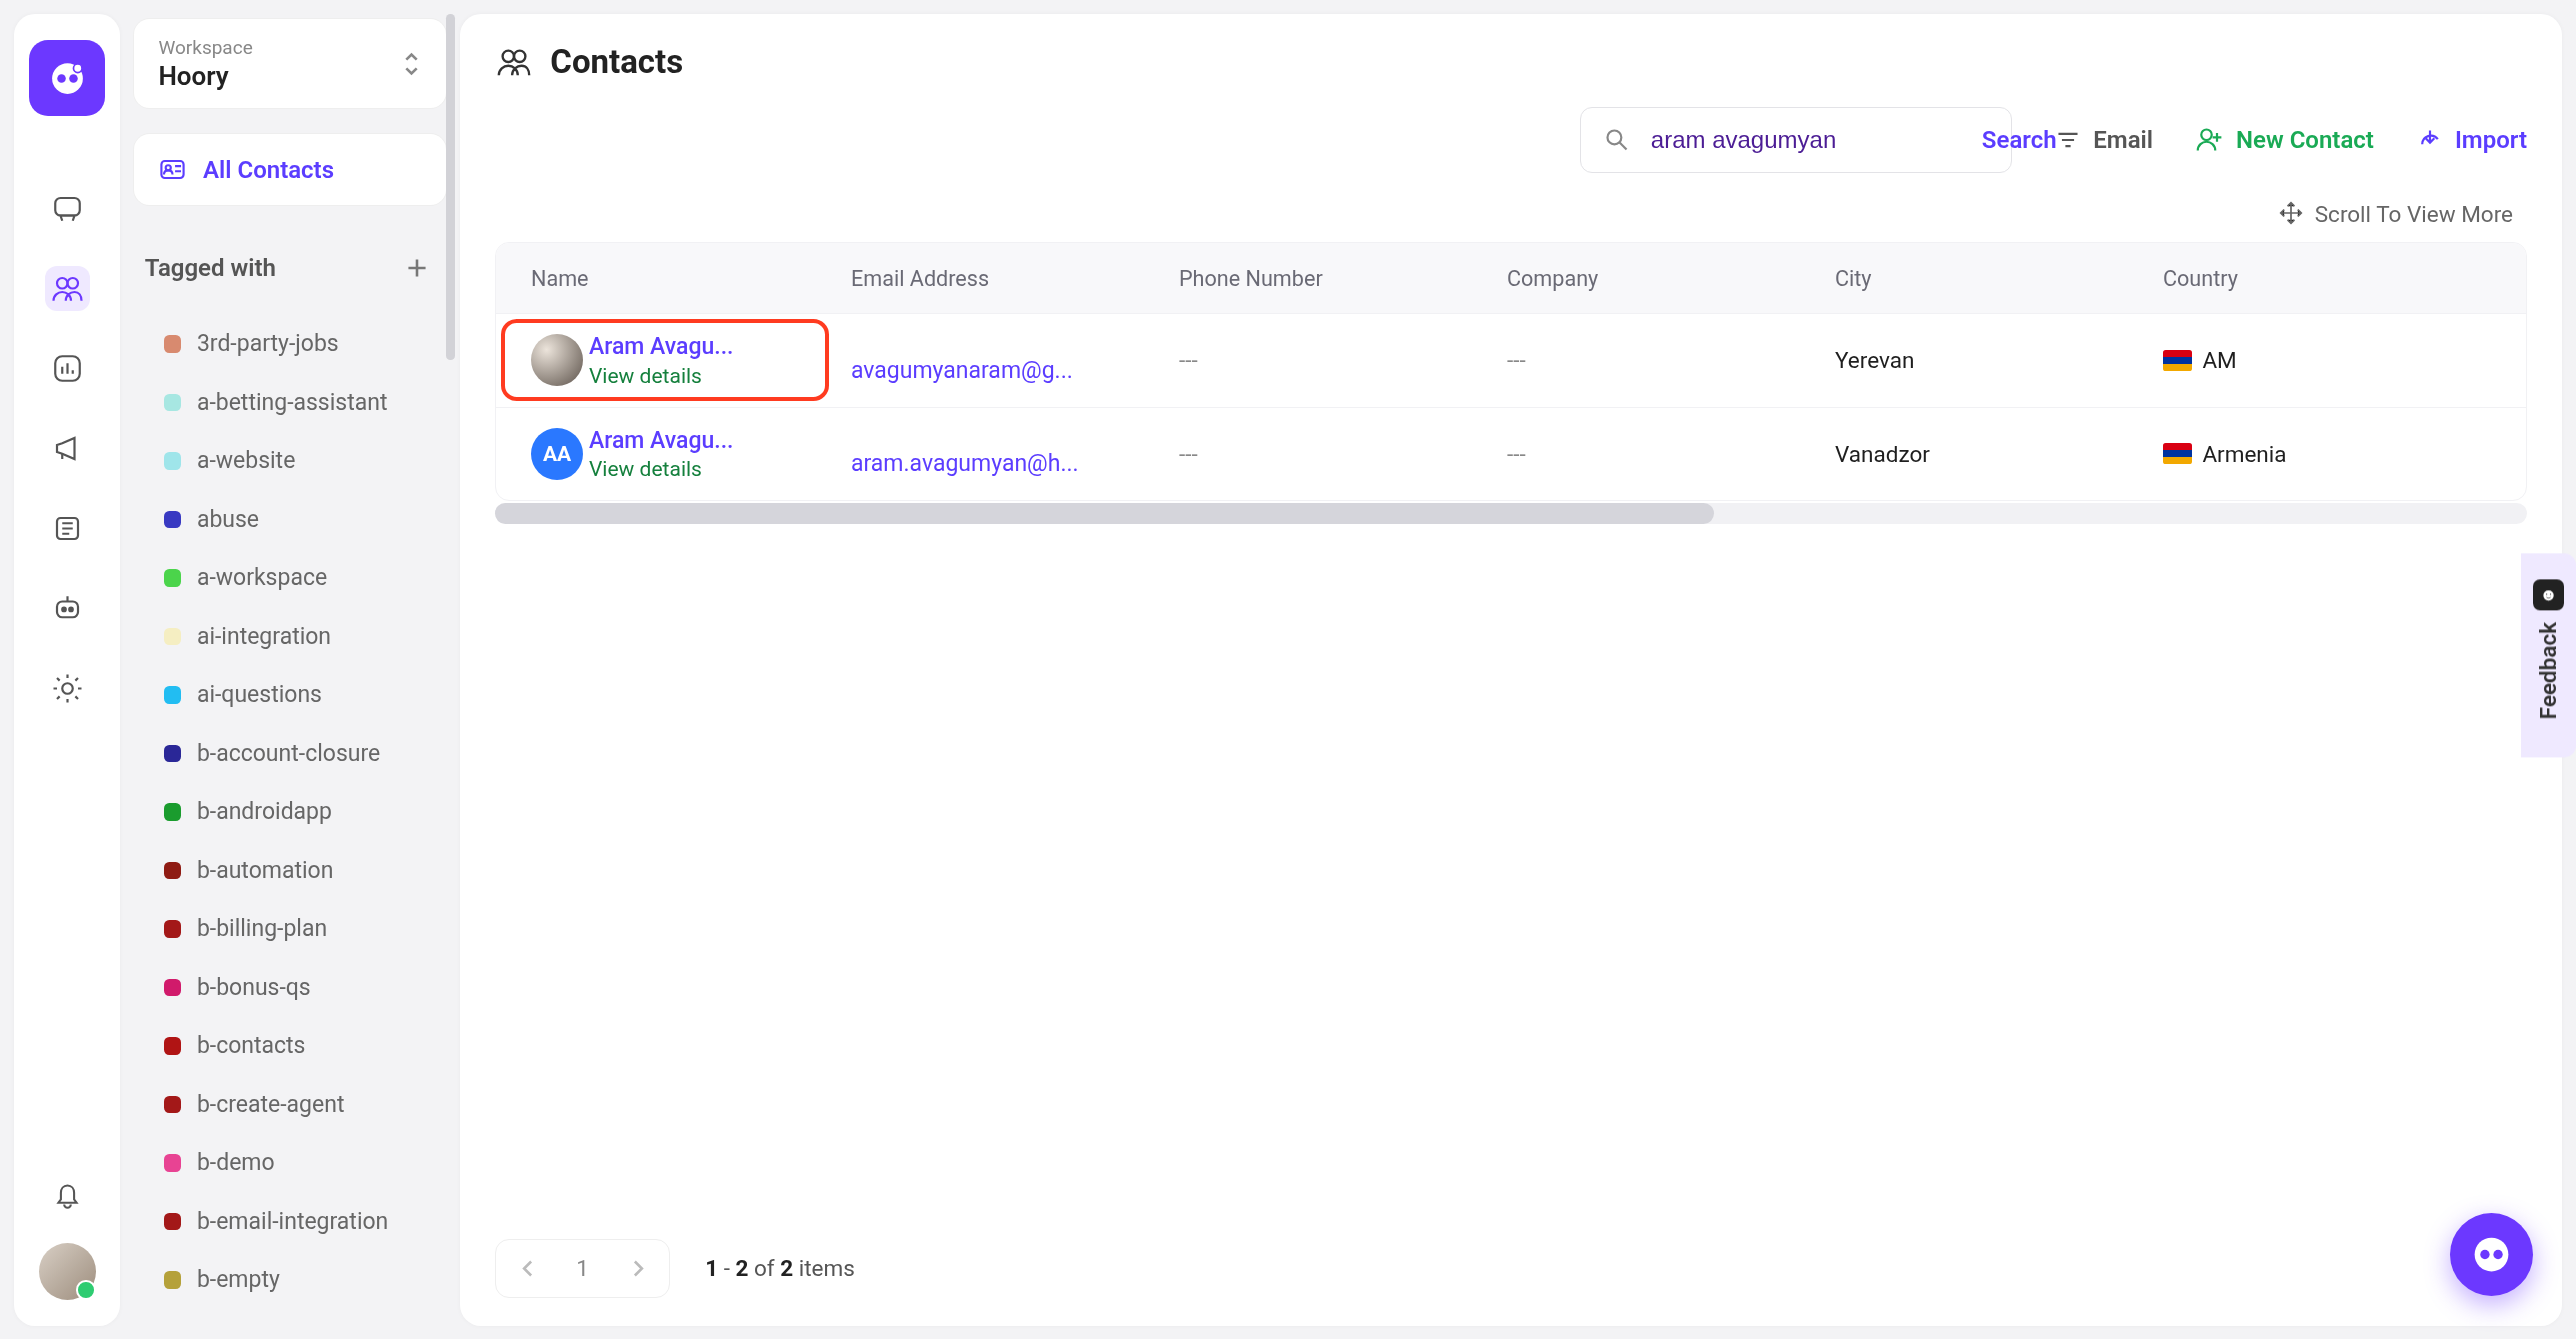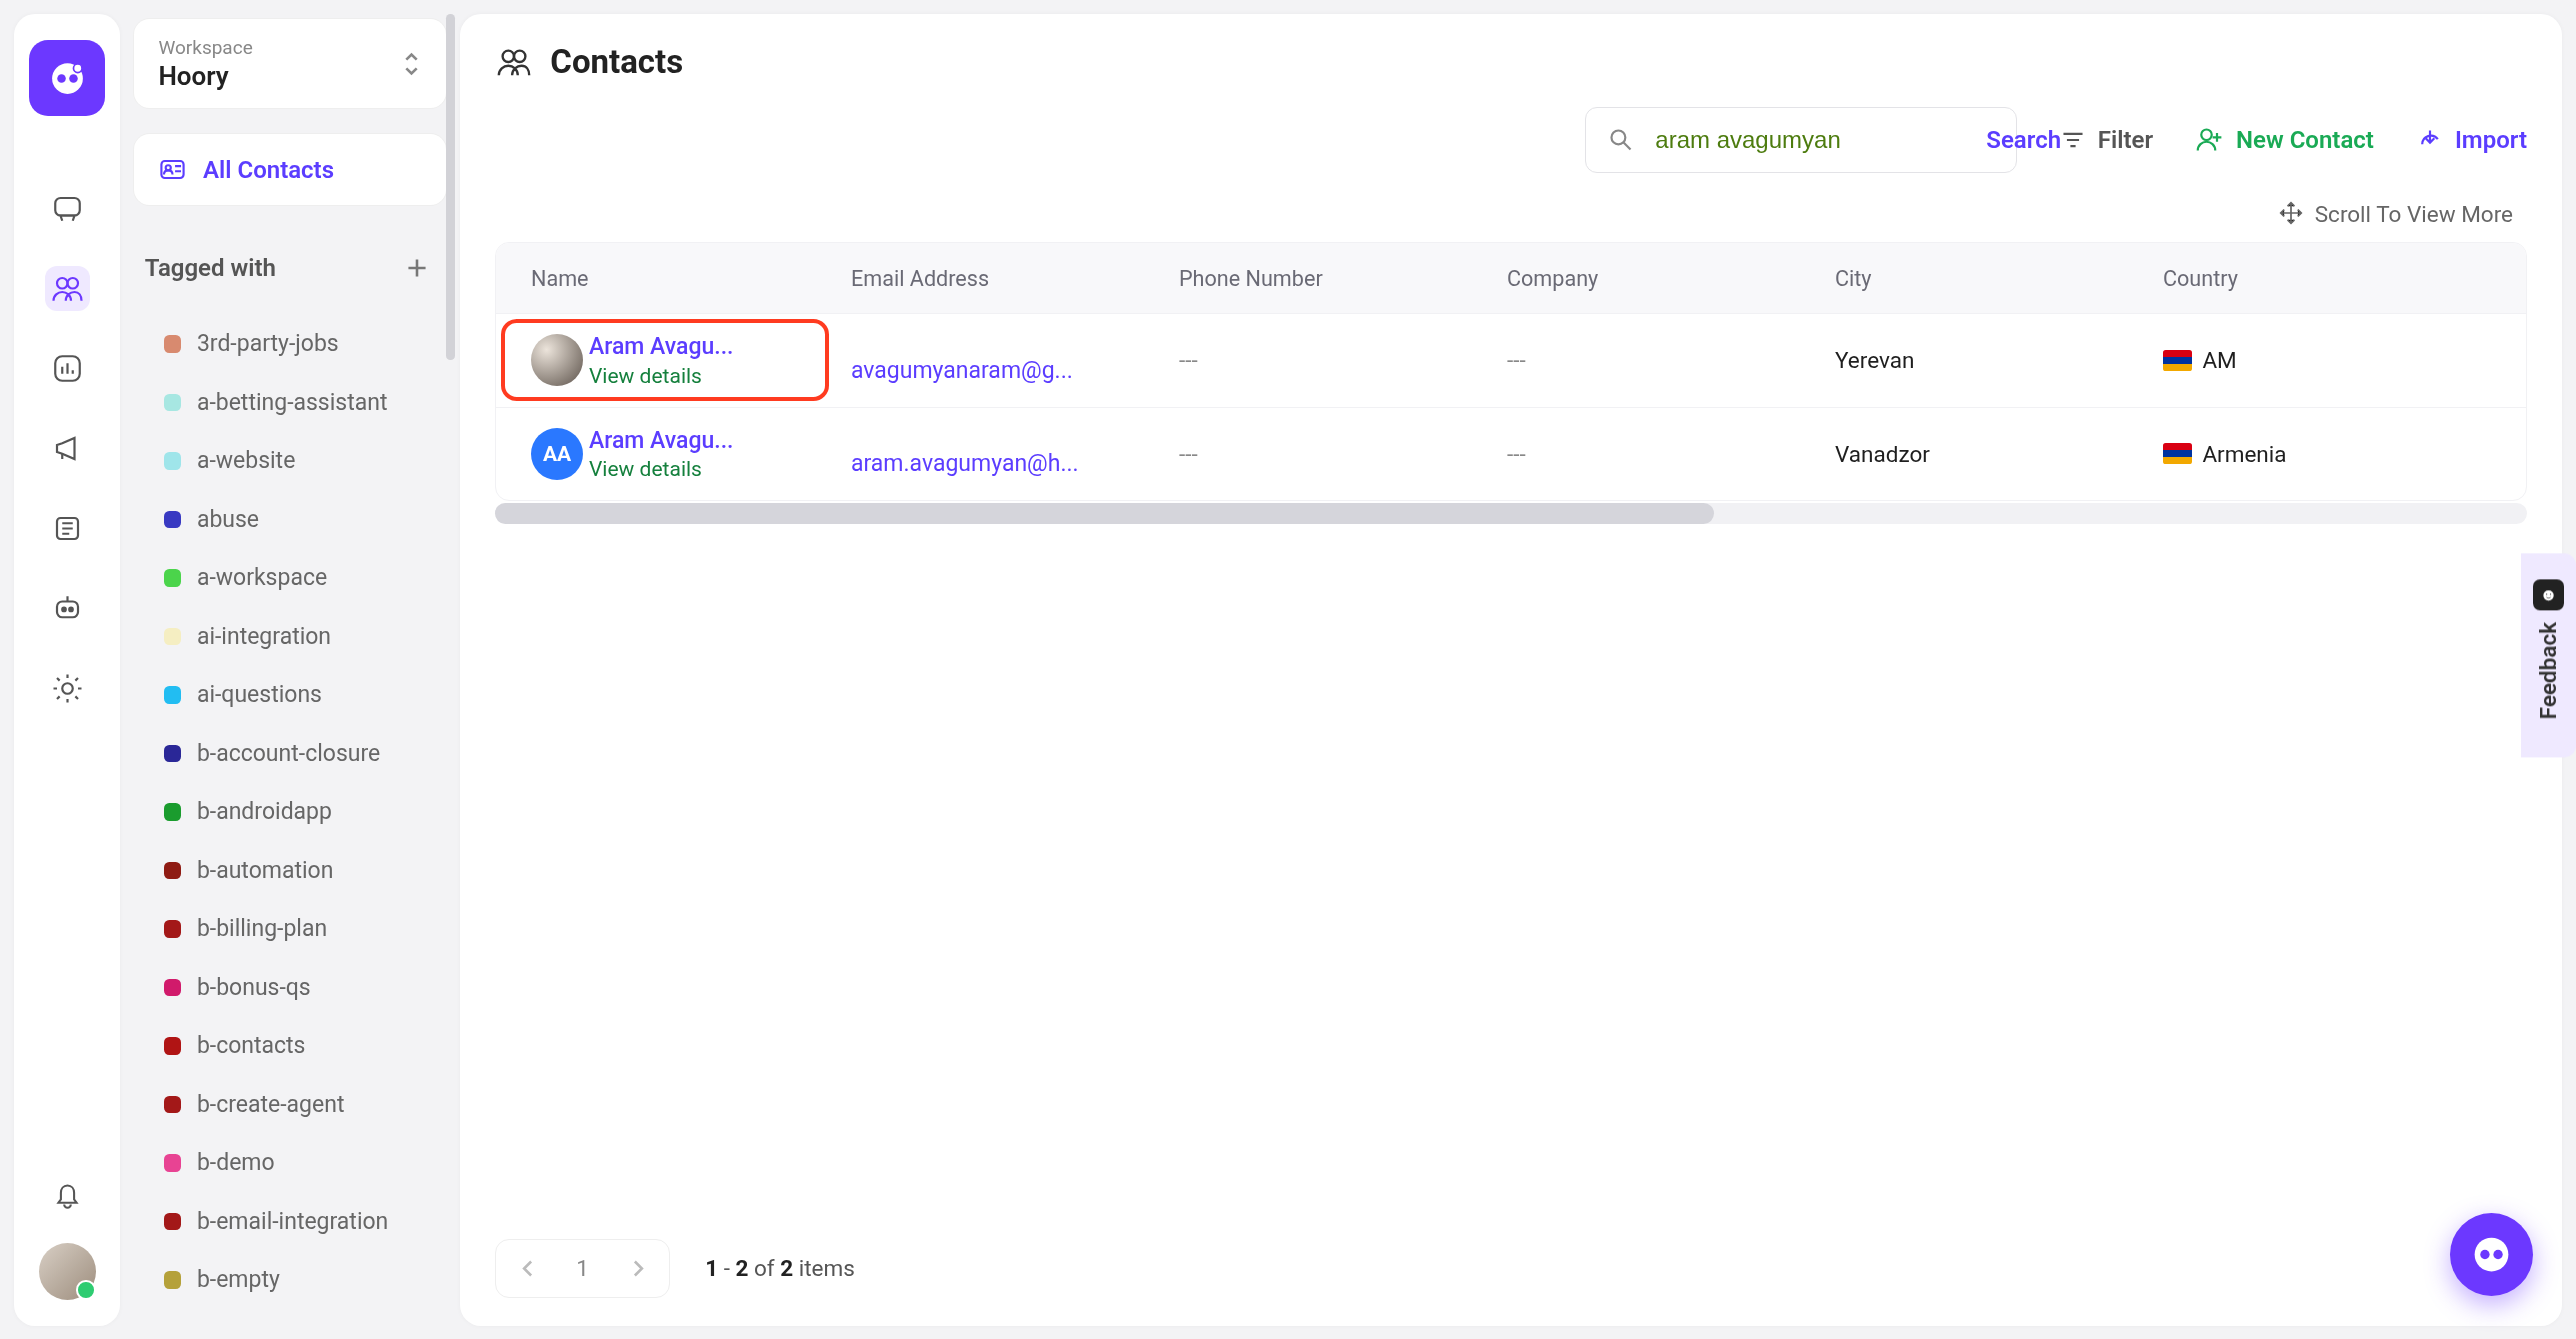--- a/index.html
+++ b/index.html
@@ -38,21 +38,21 @@
   .sidebar-scrollbar { position:absolute; right:-8.6px; top:0; width:8.6px; height:346px; background:#d2d2d7; border-radius:4.3px; }
 
   
   .main { flex:1; background:#fff; border-radius:21px; box-shadow: 0 0 5.2px rgba(0,0,0,0.04); display:flex; flex-direction:column; padding: 28px 35px; position:relative; }
   .page-header { display:flex; align-items:center; gap: 17.3px; padding-bottom: 26px;}
   .page-title { font-size: 33px; font-weight:700; color:#222; }
   .contacts-header-icon { color:#444; }
 
   .toolbar { display:flex; align-items:center; justify-content:flex-end; gap: 43px; padding-bottom: 19px;}
   .search-wrap { border:0.9px solid #e3e3e7; border-radius:12px; height:66px; display:flex; align-items:center; padding: 0 22.5px; gap: 21px; width: 432px;}
-  .search-input { border:none; outline:none; font-size:24px; flex:1; color:#4d7c0f; }
+  .search-input { border:none; outline:none; font-size:24px; flex:1; color:#4c1d95; }
   .search-button { color:#5b3dff; font-size:24px; font-weight:600; cursor:pointer; }
   .toolbar-btn { display:flex; align-items:center; gap:12px; cursor:pointer; font-size:24px; font-weight:600;}
   .filter-btn { color:#555; }
   .new-contact-btn { color:#1aaa55; }
   .import-btn { color:#5b3dff; }
 
   .scroll-hint { display:flex; justify-content:flex-end; padding: 8.6px 14px 15.6px; color:#666; font-size:22.5px; gap:12px;}
 
   .table { border:0.9px solid #f1f1f4; border-radius:14px; overflow:hidden;}
   .thead { background:#f8f8fa; display:grid; grid-template-columns: 320px 328px 328px 328px 328px 328px; padding: 22.5px 35px; color:#6a6a75; font-size:21.6px; }
@@ -286,21 +286,21 @@
               <path d="M18 18l8 8"></path>
             </svg>
         </span>
         <input class="search-input" value="aram avagumyan" style="">
         <span class="search-button">Search</span>
       </div>
       <div class="toolbar-btn filter-btn">
         <svg width="26" height="26" viewBox="0 0 30 30" stroke="#555" stroke-width="2.5">
             <path d="M4 8h22M8 15h14M12 22h6"></path>
           </svg>
-        <span>Filter</span>
+        <span>Email</span>
       </div>
       <div class="toolbar-btn new-contact-btn">
         <svg width="28" height="28" viewBox="0 0 32 32" fill="none" stroke="#1aaa55" stroke-width="2.5">
             <circle cx="12" cy="10" r="6"></circle>
             <path d="M2 28c0-6 5-10 10-10s10 4 10 10M24 8v10M19 13h10"></path>
           </svg>
         <span>New Contact</span>
       </div>
       <div class="toolbar-btn import-btn">
         <svg width="26" height="26" viewBox="0 0 30 30" fill="none" stroke="#5b3dff" stroke-width="2.5">

